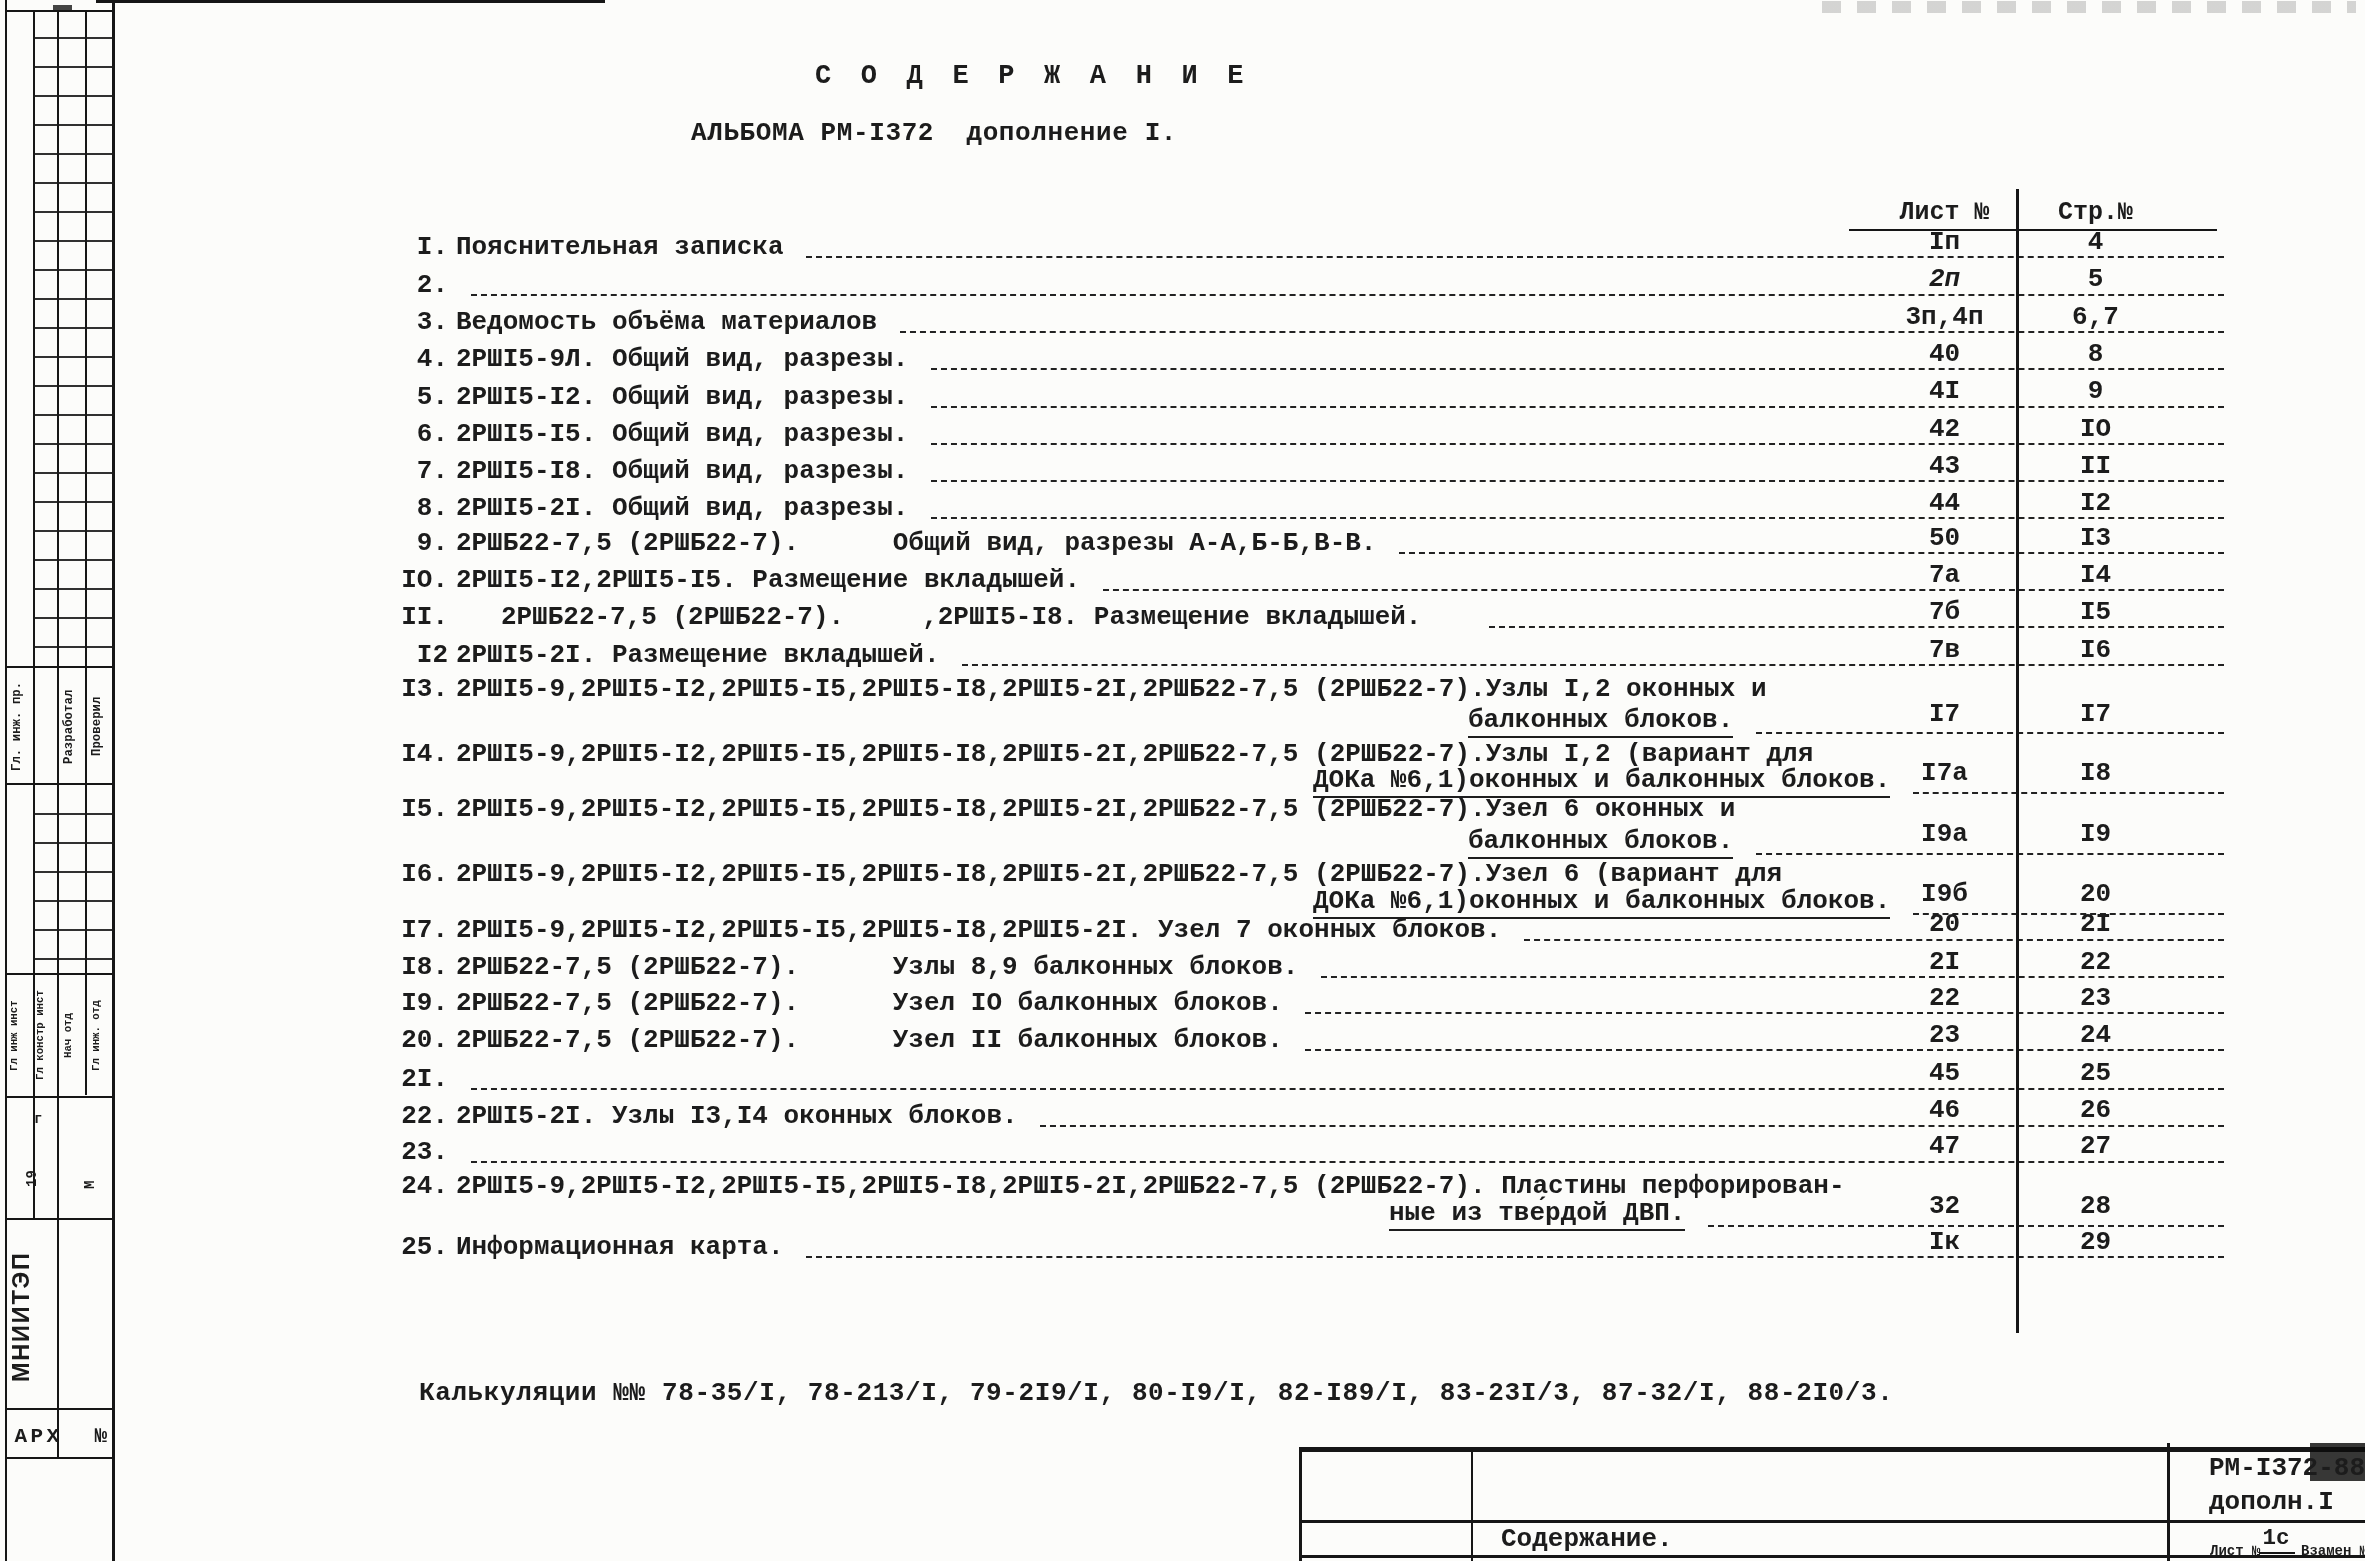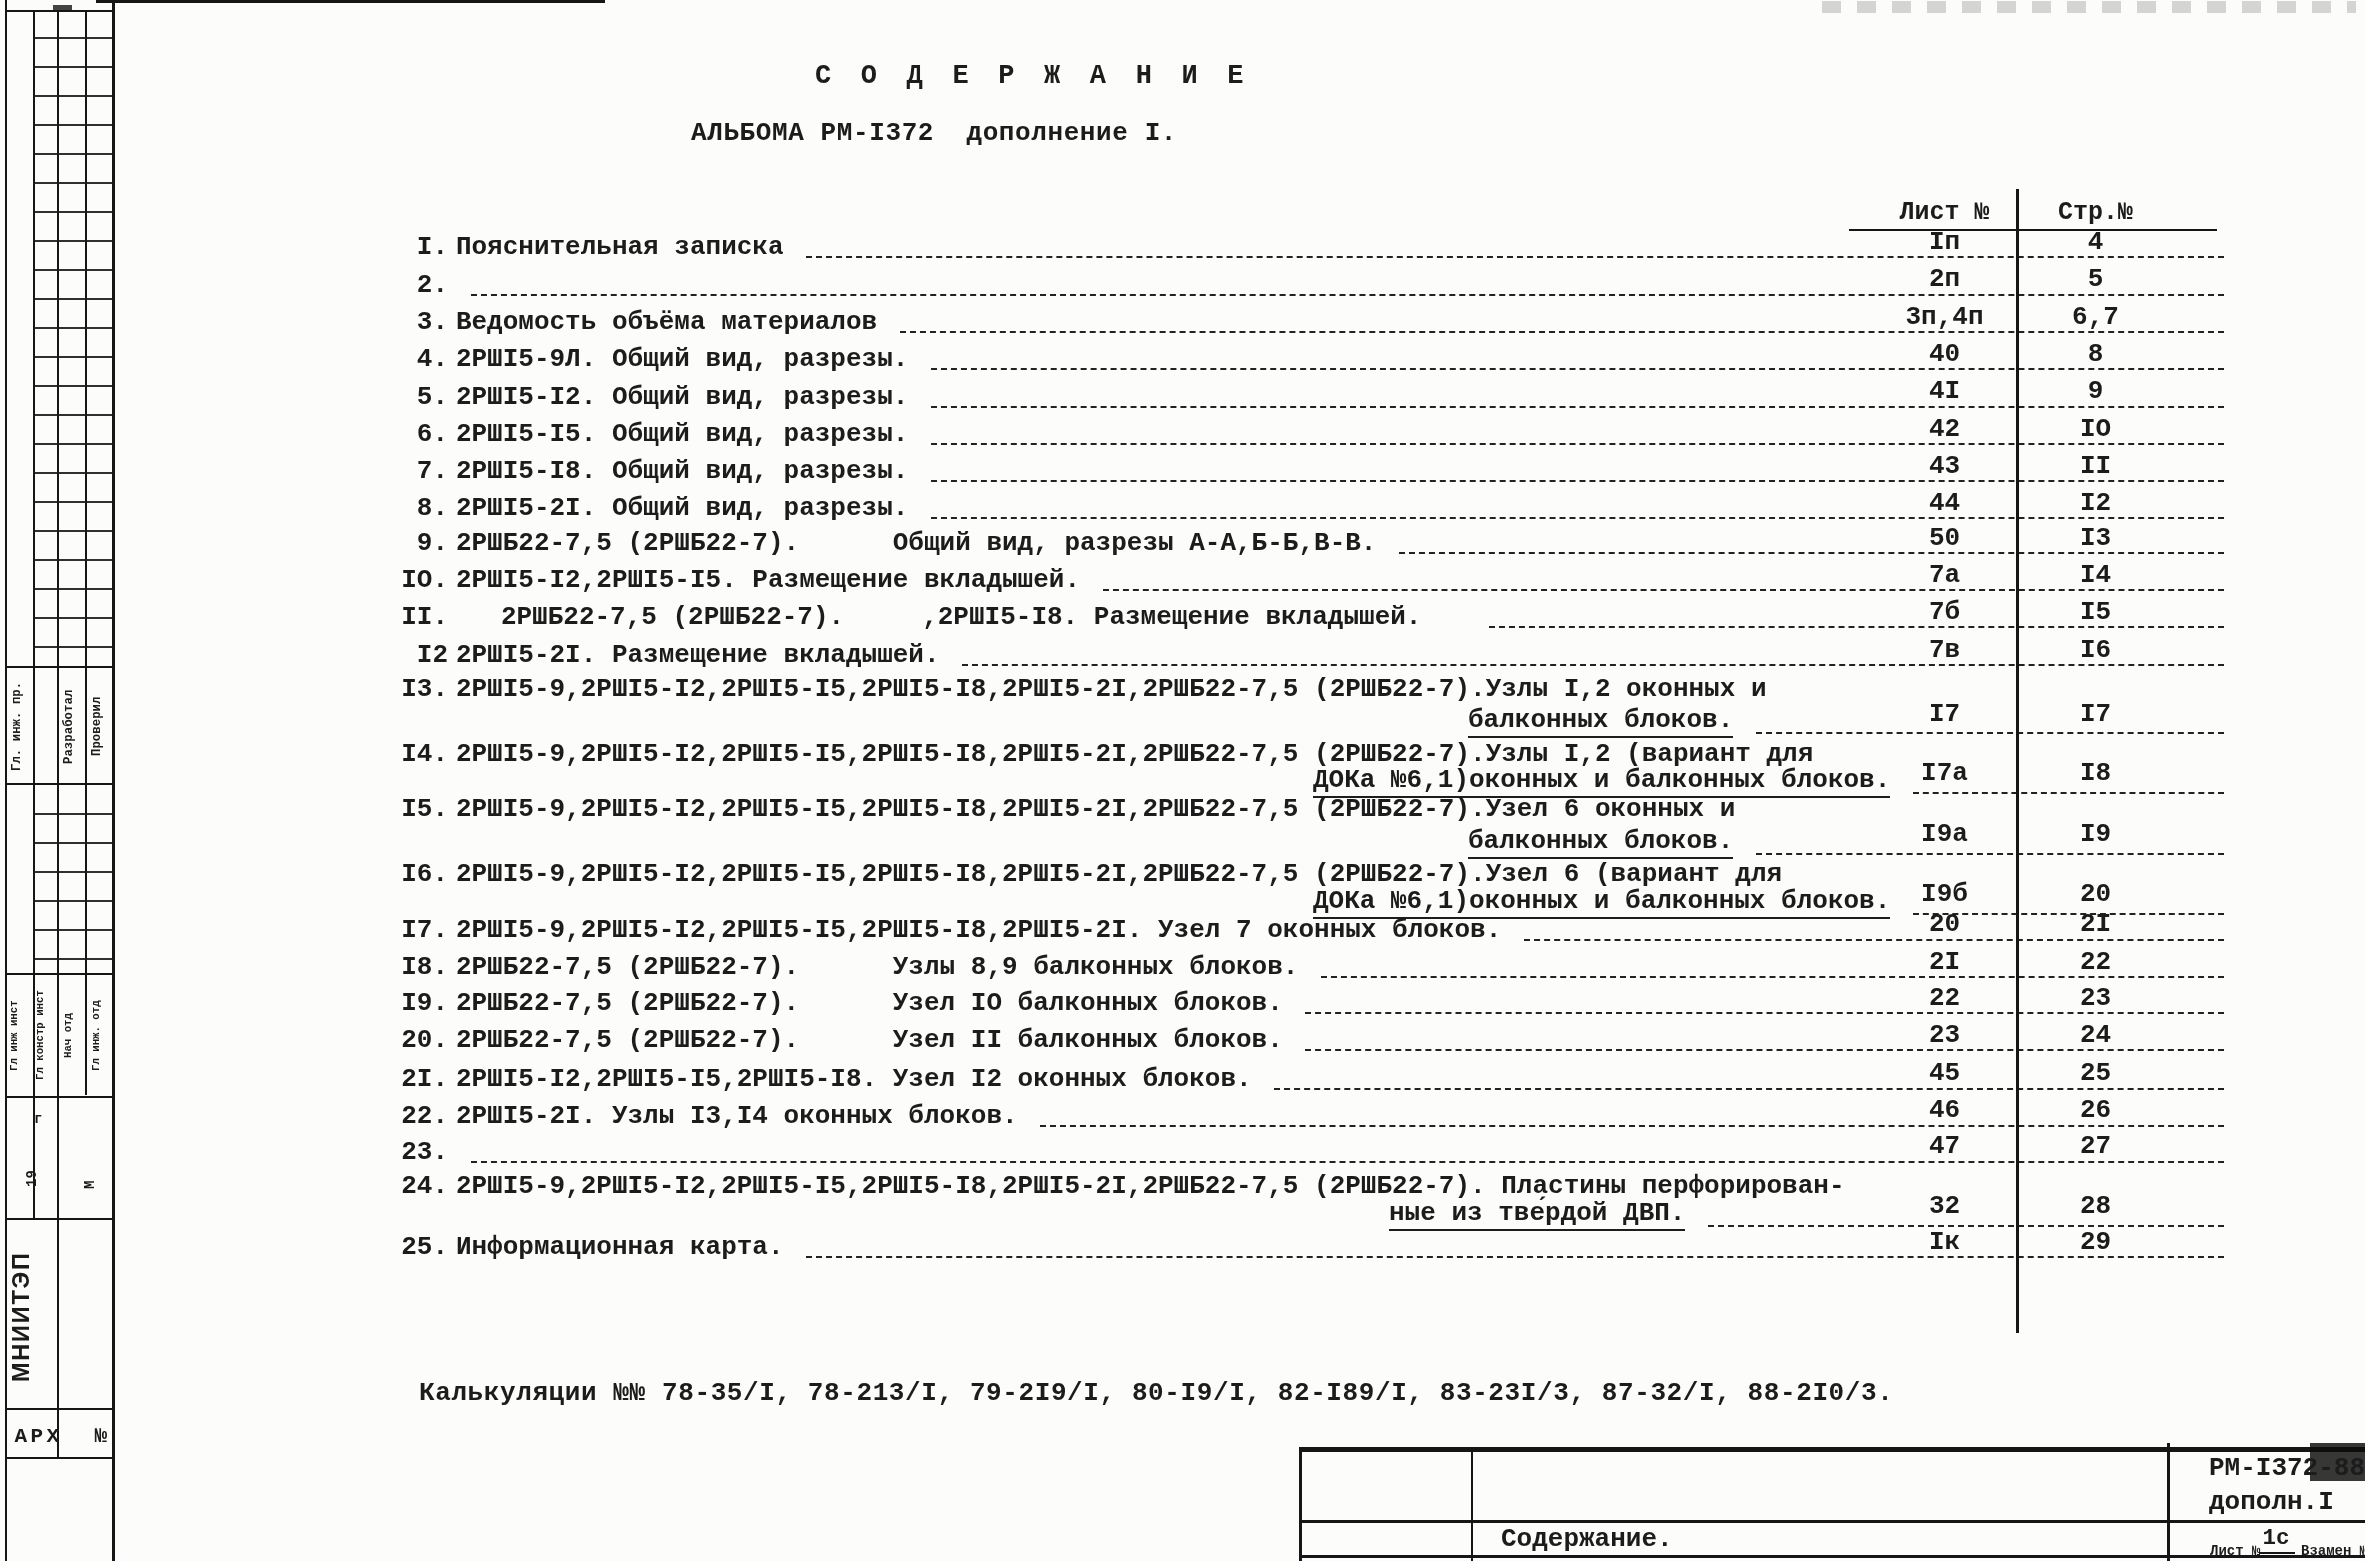--- a/index.html
+++ b/index.html
@@ -93,21 +93,21 @@
   <div class="col-head head-sheet">Лист №</div>
   <div class="col-head head-page">Стр.№</div>
   <div class="hl" style="left:1849px;top:229px;width:368px;height:2.2px;"></div>
   <div class="vl" style="left:2016px;top:189px;width:2.8px;height:1144px;z-index:5;"></div>
 
   <div class="content" id="toc-container">
       <div class="toc-row" style="top: 233px;"><span class="toc-num">I.</span><span class="toc-text">Пояснительная записка</span><span class="leader"></span></div>
       <div class="numcell" style="left: 1873px; top: 228px;">Iп</div>
       <div class="numcell" style="left: 2024px; top: 228px;">4</div>
       <div class="toc-row" style="top: 271px;"><span class="toc-num">2.</span><span class="leader"></span></div>
-      <div class="numcell" style="left: 1873px; top: 265px;">2п</div>
+      <div class="numcell" style="left: 1873px; top: 265px; font-style: italic;">2п</div>
       <div class="numcell" style="left: 2024px; top: 265px;">5</div>
       <div class="toc-row" style="top: 308px;"><span class="toc-num">3.</span><span class="toc-text">Ведомость объёма материалов</span><span class="leader"></span></div>
       <div class="numcell" style="left: 1873px; top: 303px;">3п,4п</div>
       <div class="numcell" style="left: 2024px; top: 303px;">6,7</div>
       <div class="toc-row" style="top: 345px;"><span class="toc-num">4.</span><span class="toc-text">2РШI5-9Л. Общий вид, разрезы.</span><span class="leader"></span></div>
       <div class="numcell" style="left: 1873px; top: 340px;">40</div>
       <div class="numcell" style="left: 2024px; top: 340px;">8</div>
       <div class="toc-row" style="top: 383px;"><span class="toc-num">5.</span><span class="toc-text">2РШI5-I2. Общий вид, разрезы.</span><span class="leader"></span></div>
       <div class="numcell" style="left: 1873px; top: 377px;">4I</div>
       <div class="numcell" style="left: 2024px; top: 377px;">9</div>
@@ -153,21 +153,21 @@
       <div class="numcell" style="left: 2024px; top: 910px;">2I</div>
       <div class="toc-row" style="top: 953px;"><span class="toc-num">I8.</span><span class="toc-text">2РШБ22-7,5 (2РШБ22-7).      Узлы 8,9 балконных блоков.</span><span class="leader"></span></div>
       <div class="numcell" style="left: 1873px; top: 948px;">2I</div>
       <div class="numcell" style="left: 2024px; top: 948px;">22</div>
       <div class="toc-row" style="top: 989px;"><span class="toc-num">I9.</span><span class="toc-text">2РШБ22-7,5 (2РШБ22-7).      Узел IO балконных блоков.</span><span class="leader"></span></div>
       <div class="numcell" style="left: 1873px; top: 984px;">22</div>
       <div class="numcell" style="left: 2024px; top: 984px;">23</div>
       <div class="toc-row" style="top: 1026px;"><span class="toc-num">20.</span><span class="toc-text">2РШБ22-7,5 (2РШБ22-7).      Узел II балконных блоков.</span><span class="leader"></span></div>
       <div class="numcell" style="left: 1873px; top: 1021px;">23</div>
       <div class="numcell" style="left: 2024px; top: 1021px; font-family: Liberation Mono, monospace;">24</div>
-      <div class="toc-row" style="top: 1065px;"><span class="toc-num">2I.</span><span class="toc-text">2РШI5-I2,2РШI5-I5,2РШI5-I8. Узел I2 оконных блоков.</span><span class="leader"></span></div>
+      <div class="toc-row" style="top: 1065px;"><span class="toc-num">2I.</span><span class="leader"></span></div>
       <div class="numcell" style="left: 1873px; top: 1059px;">45</div>
       <div class="numcell" style="left: 2024px; top: 1059px;">25</div>
       <div class="toc-row" style="top: 1102px;"><span class="toc-num">22.</span><span class="toc-text">2РШI5-2I. Узлы I3,I4 оконных блоков.</span><span class="leader"></span></div>
       <div class="numcell" style="left: 1873px; top: 1096px;">46</div>
       <div class="numcell" style="left: 2024px; top: 1096px;">26</div>
       <div class="toc-row" style="top: 1138px;"><span class="toc-num">23.</span><span class="leader"></span></div>
       <div class="numcell" style="left: 1873px; top: 1132px;">47</div>
       <div class="numcell" style="left: 2024px; top: 1132px;">27</div>
       <div class="toc-row" style="top: 1172px;"><span class="toc-num">24.</span><span class="toc-text">2РШI5-9,2РШI5-I2,2РШI5-I5,2РШI5-I8,2РШI5-2I,2РШБ22-7,5 (2РШБ22-7). Пластины перфорирован-</span></div>
       <div class="toc-row" style="top: 1199px;"><span class="sp2" style="width: 1004px;"></span><span class="toc-text u2">ные из тве́рдой ДВП.</span><span class="leader"></span></div>

